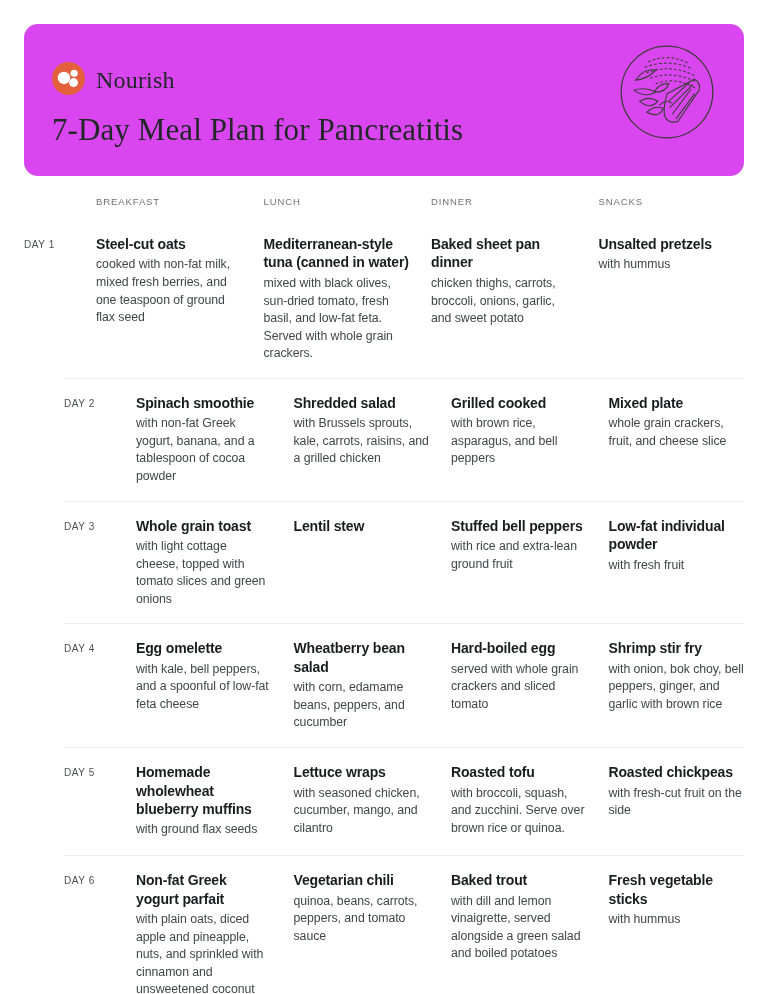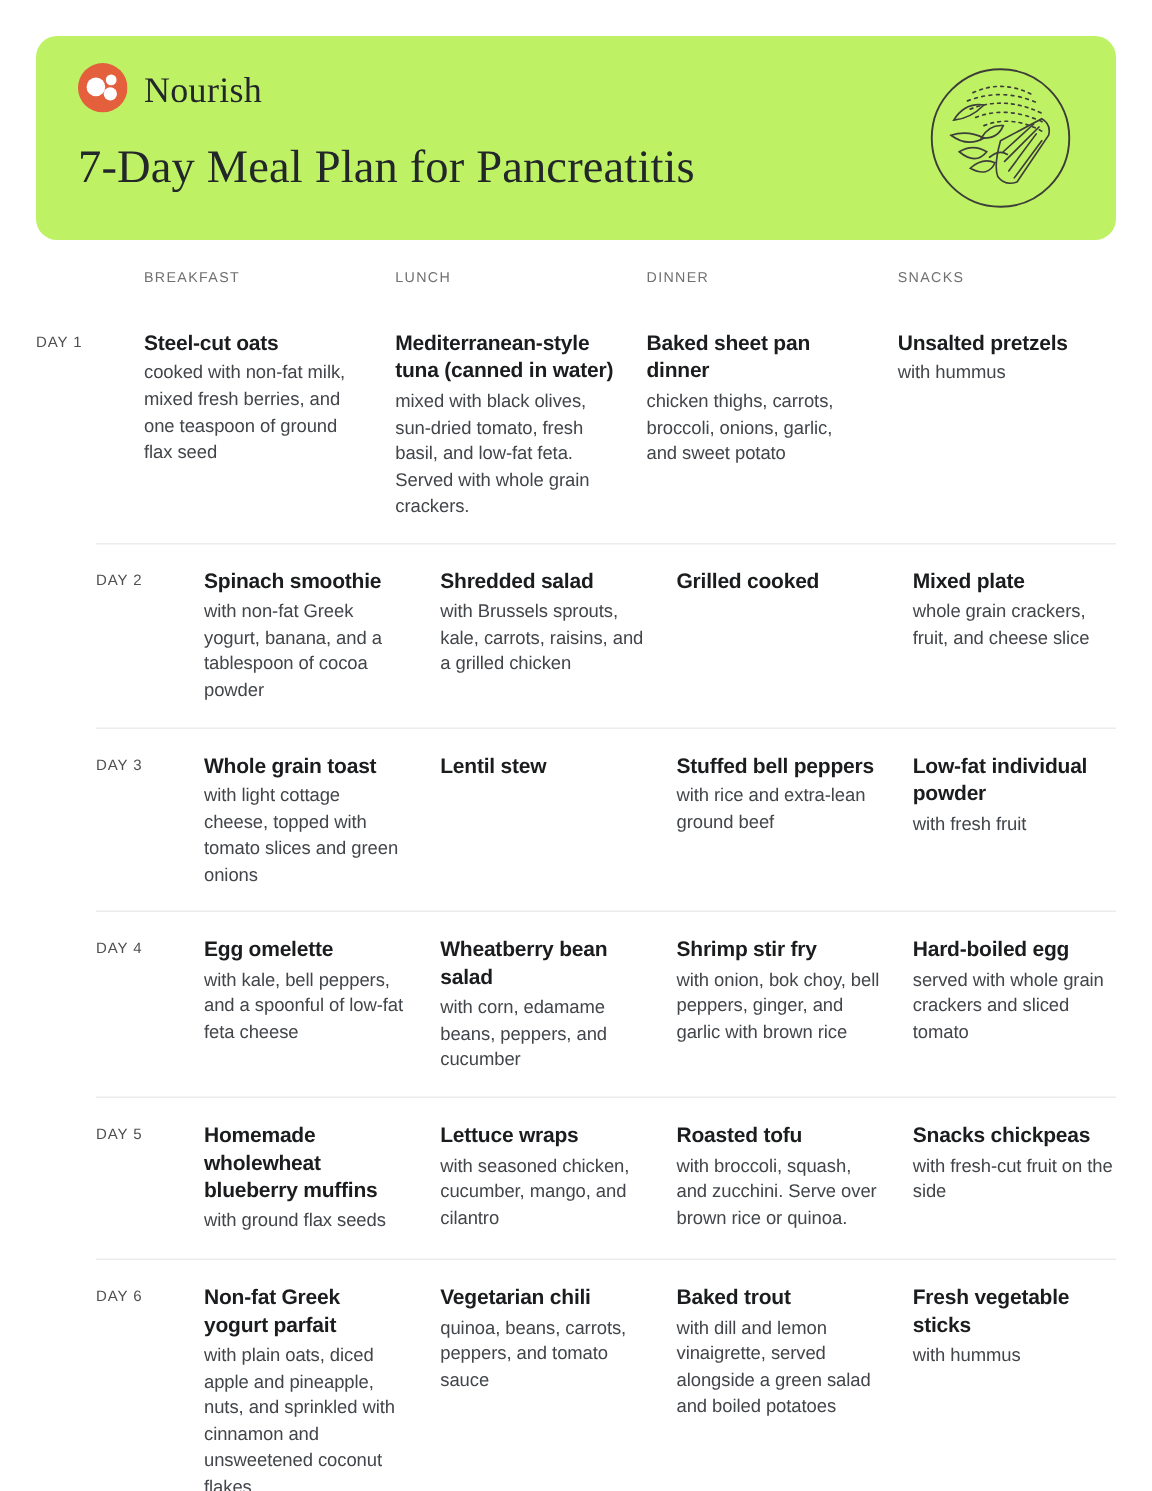--- a/index.html
+++ b/index.html
@@ -9,24 +9,24 @@
     min-height: 994px;
     margin: 0 auto;
     font-family: "Liberation Sans", sans-serif;
     color: #1c1e20;
   }
   .page { padding: 24px 24px 10px 24px; }
 
   
   .banner {
     position: relative;
-    background: #bef264;
+    background: #d946ef;
     border-radius: 14px;
-    height: 136px;
-    padding: 18px 28px 0 28px;
+    height: 152px;
+    padding: 38px 28px 0 28px;
     overflow: hidden;
   }
   .brand-row { display: flex; align-items: center; gap: 11px; }
   .brand-name {
     font-family: "Liberation Serif", serif;
     font-size: 24px;
     color: #23272a;
     letter-spacing: 0.2px;
   }
   .doc-title {
@@ -166,82 +166,83 @@
       <div>
         <div class="meal-title">Spinach smoothie</div>
         <div class="meal-desc">with non-fat Greek yogurt, banana, and a tablespoon of cocoa powder</div>
       </div>
       <div>
         <div class="meal-title">Shredded salad</div>
         <div class="meal-desc">with Brussels sprouts, kale, carrots, raisins, and a grilled chicken</div>
       </div>
       <div>
         <div class="meal-title">Grilled cooked</div>
+        <div class="meal-desc">with brown rice, asparagus, and bell peppers</div>
       </div>
       <div>
         <div class="meal-title">Mixed plate</div>
         <div class="meal-desc">whole grain crackers, fruit, and cheese slice</div>
       </div>
     </div>
 
     <div class="row day-row" style="min-height:105px">
       <div class="day-label">Day 3</div>
       <div>
         <div class="meal-title">Whole grain toast</div>
         <div class="meal-desc">with light cottage cheese, topped with tomato slices and green onions</div>
       </div>
       <div>
         <div class="meal-title">Lentil stew</div>
       </div>
       <div>
         <div class="meal-title">Stuffed bell peppers</div>
-        <div class="meal-desc">with rice and extra-lean ground beef</div>
+        <div class="meal-desc">with rice and extra-lean ground fruit</div>
       </div>
       <div>
         <div class="meal-title">Low-fat individual powder</div>
         <div class="meal-desc">with fresh fruit</div>
       </div>
     </div>
 
     <div class="row day-row" style="min-height:107px">
       <div class="day-label">Day 4</div>
       <div>
         <div class="meal-title">Egg omelette</div>
         <div class="meal-desc">with kale, bell peppers, and a spoonful of low-fat feta cheese</div>
       </div>
       <div>
         <div class="meal-title">Wheatberry bean salad</div>
         <div class="meal-desc">with corn, edamame beans, peppers, and cucumber</div>
       </div>
       <div>
+        <div class="meal-title">Hard-boiled egg</div>
+        <div class="meal-desc">served with whole grain crackers and sliced tomato</div>
+      </div>
+      <div>
         <div class="meal-title">Shrimp stir fry</div>
         <div class="meal-desc">with onion, bok choy, bell peppers, ginger, and garlic with brown rice</div>
       </div>
-      <div>
-        <div class="meal-title">Hard-boiled egg</div>
-        <div class="meal-desc">served with whole grain crackers and sliced tomato</div>
-      </div>
     </div>
 
     <div class="row day-row" style="min-height:108px">
       <div class="day-label">Day 5</div>
       <div>
         <div class="meal-title">Homemade wholewheat blueberry muffins</div>
         <div class="meal-desc">with ground flax seeds</div>
       </div>
       <div>
         <div class="meal-title">Lettuce wraps</div>
         <div class="meal-desc">with seasoned chicken, cucumber, mango, and cilantro</div>
       </div>
       <div>
         <div class="meal-title">Roasted tofu</div>
         <div class="meal-desc">with broccoli, squash, and zucchini. Serve over brown rice or quinoa.</div>
       </div>
       <div>
-        <div class="meal-title">Snacks chickpeas</div>
+        <div class="meal-title">Roasted chickpeas</div>
         <div class="meal-desc">with fresh-cut fruit on the side</div>
       </div>
     </div>
 
     <div class="row day-row" style="min-height:132px">
       <div class="day-label">Day 6</div>
       <div>
         <div class="meal-title">Non-fat Greek yogurt parfait</div>
         <div class="meal-desc">with plain oats, diced apple and pineapple, nuts, and sprinkled with cinnamon and unsweetened coconut flakes</div>
       </div>

